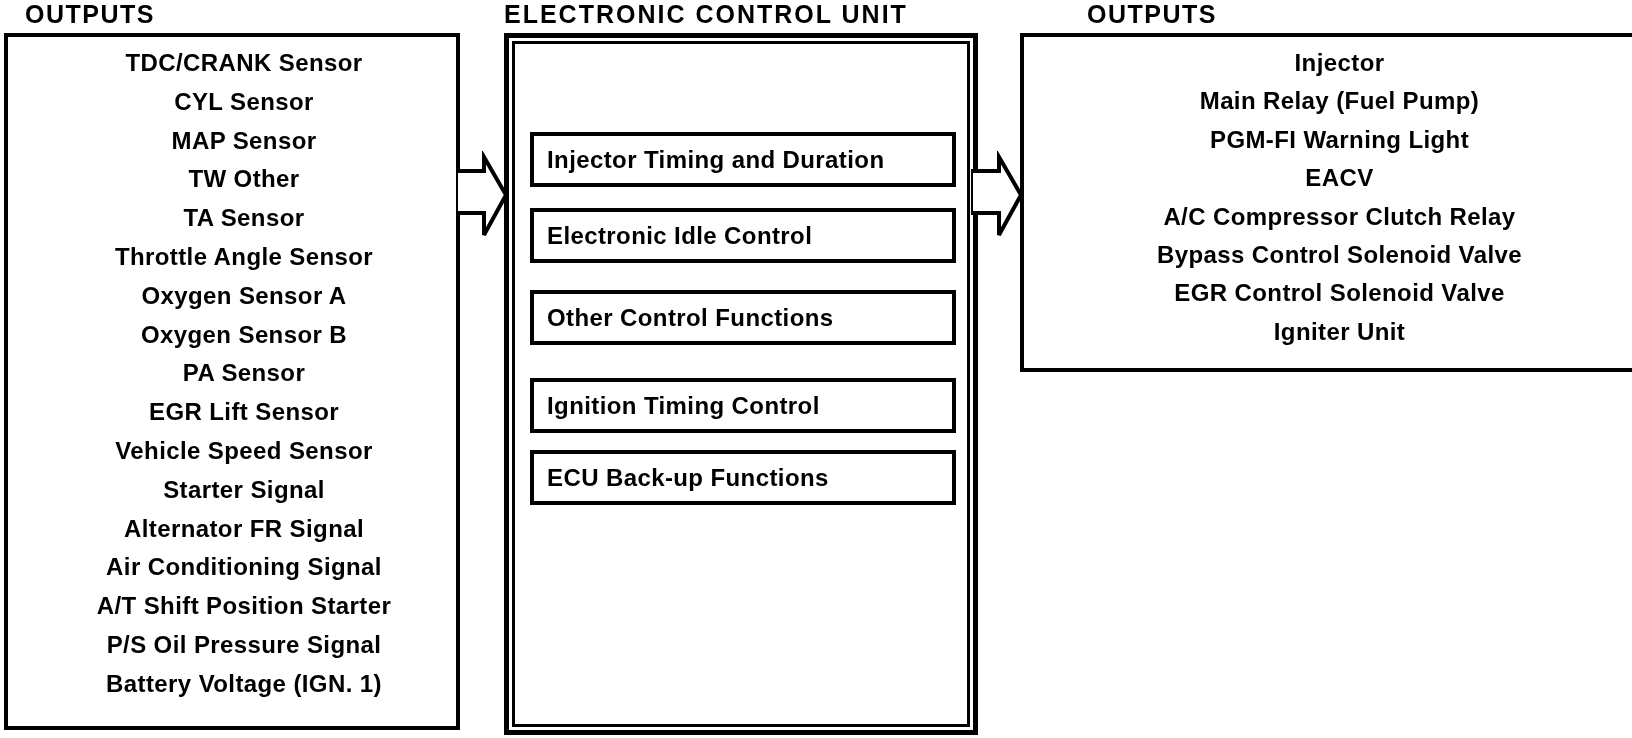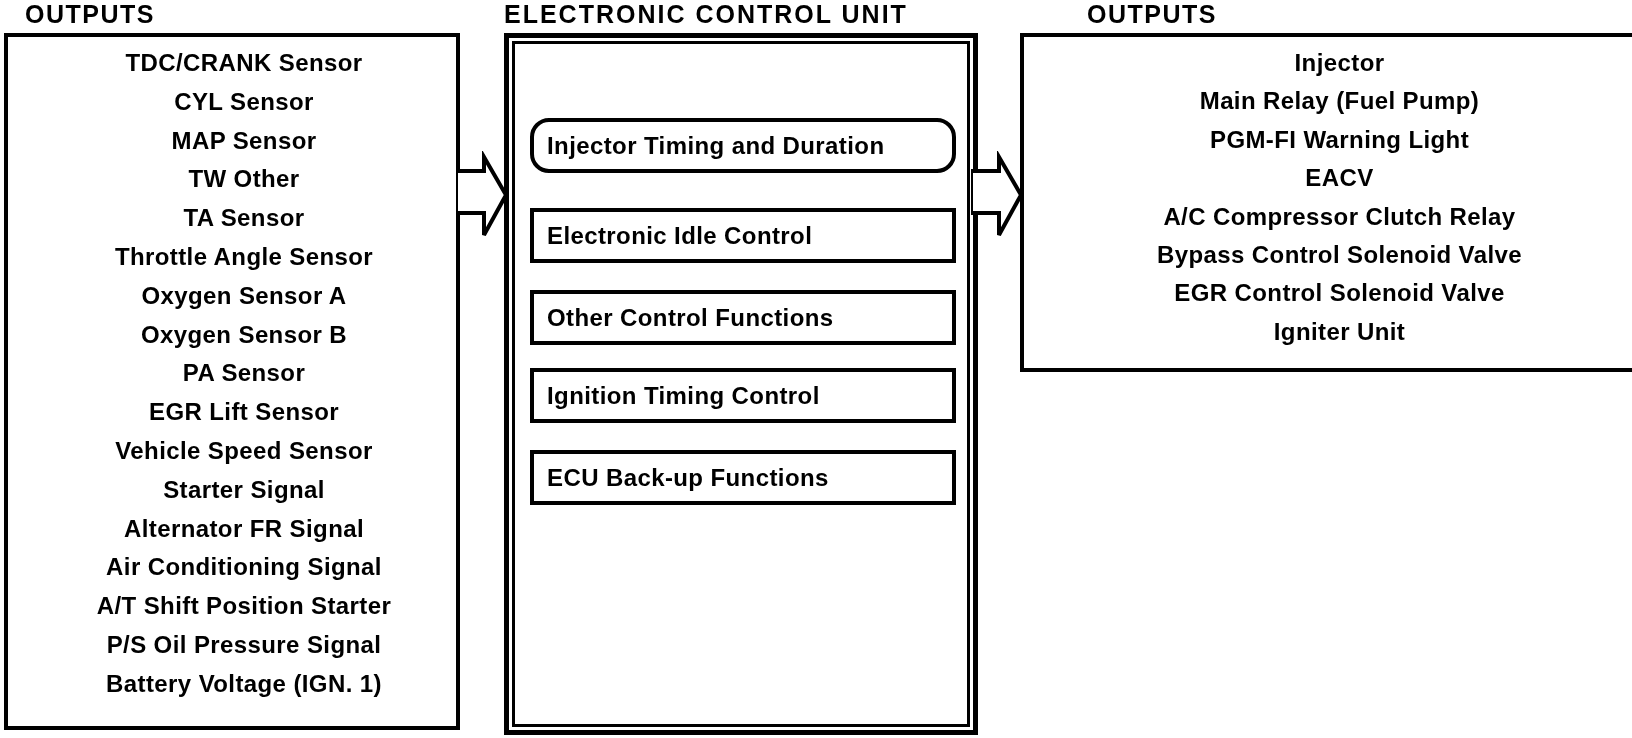--- a/index.html
+++ b/index.html
@@ -34,24 +34,24 @@
     border:5px solid #000;background:#fff;box-sizing:border-box;
   }
   .ecu-inner{position:absolute;inset:3px;border:3px solid #000;}
   .fn-box{
     position:absolute;left:21px;width:426px;height:55px;
     border:4px solid #000;box-sizing:border-box;background:#fff;
     display:flex;align-items:center;padding-left:13px;
     font-size:24px;font-weight:700;letter-spacing:0.4px;white-space:nowrap;
     z-index:2;
   }
-  .fn-0{top:80px;border-radius:19px;}
+  .fn-0{top:94px;}
   .fn-1{top:170px;}
   .fn-2{top:252px;}
-  .fn-3{top:330px;}
+  .fn-3{top:340px;}
   .fn-4{top:412px;}
 
   .arrow{position:absolute;top:151px;width:52px;height:92px;z-index:3;}
   .arrow-1{left:456px;}
   .arrow-2{left:971px;}
 </style>
 </head>
 <body>
 
 <div class="stage">

